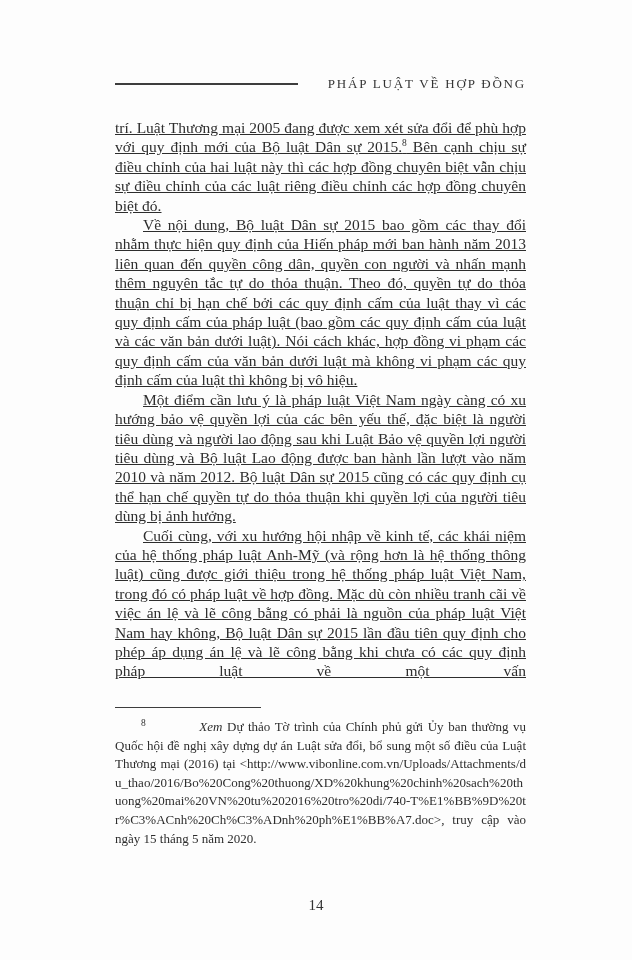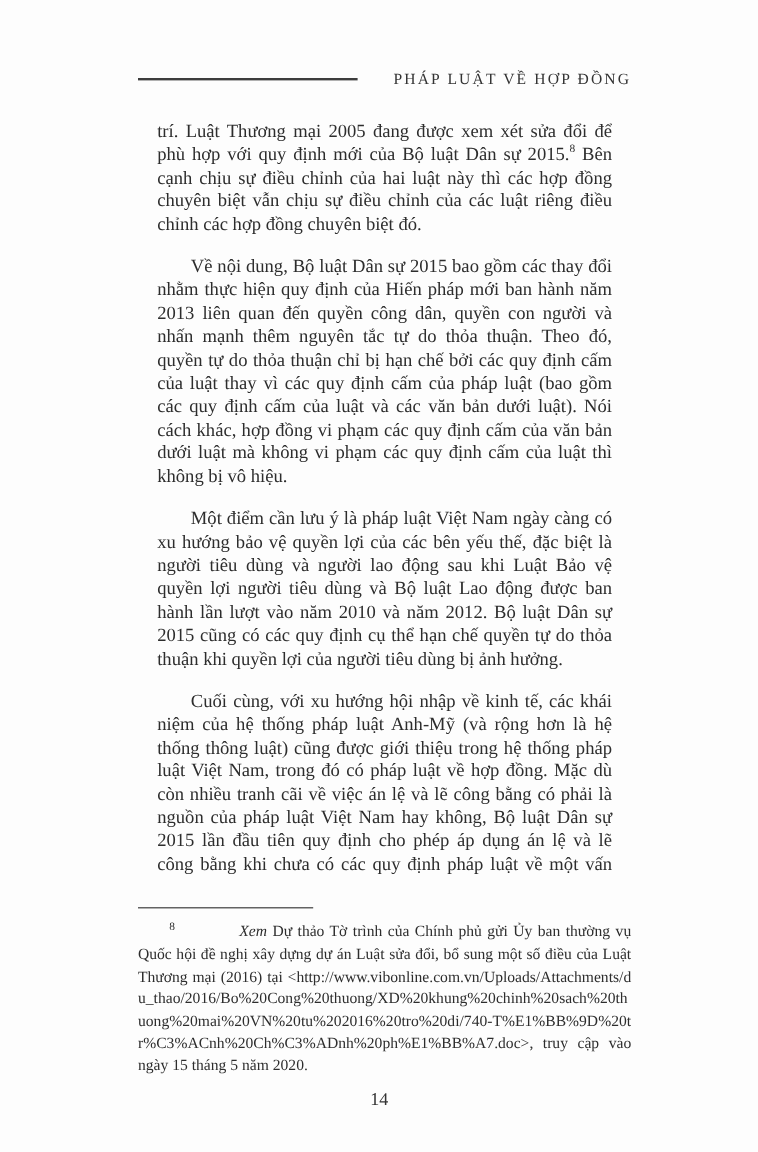--- a/index.html
+++ b/index.html
@@ -9,21 +9,21 @@
     height: 960px;
     background: #fdfdfd;
     font-family: "Liberation Serif", "DejaVu Serif", serif;
     color: #2d2d2d;
     overflow: hidden;
   }
   .page {
     position: relative;
     width: 632px;
     height: 960px;
-    padding: 58px 106px 0 115px;
+    padding: 76px 106px 0 115px;
     background: #fdfdfd;
     overflow: hidden;
   }
   .running-header {
     display: flex;
     align-items: center;
     height: 16px;
   }
   .header-rule {
     flex: 1;
@@ -33,25 +33,26 @@
   }
   .header-title {
     font-size: 13px;
     letter-spacing: 1.8px;
     color: #333333;
     white-space: nowrap;
     font-weight: normal;
   }
   .body-text { margin-top: 26px; }
   .para {
-    margin: 16px;
+    margin: 0;
     text-align: justify;
     font-size: 15.5px;
     line-height: 19.4px;
     color: #2d2d2d;
+    text-decoration: underline;
   }
   .para.indent { text-indent: 28px; }
   .para.continues { text-align-last: justify; }
   sup.seg {
     font-size: 9.5px;
     vertical-align: super;
     line-height: 0;
   }
   .seg.italic { font-style: italic; margin-left: 40px; }
   .seg.url {
@@ -66,21 +67,21 @@
   .footnote-text {
     margin-top: 10px;
     font-size: 13px;
     line-height: 18.6px;
     text-align: justify;
     text-indent: 26px;
     color: #2d2d2d;
   }
   .page-number {
     position: absolute;
-    bottom: 34px;
+    bottom: 46px;
     left: 0;
     right: 0;
     text-align: center;
     font-size: 15px;
     color: #333333;
   }
 </style>
 </head>
 <body>
 

